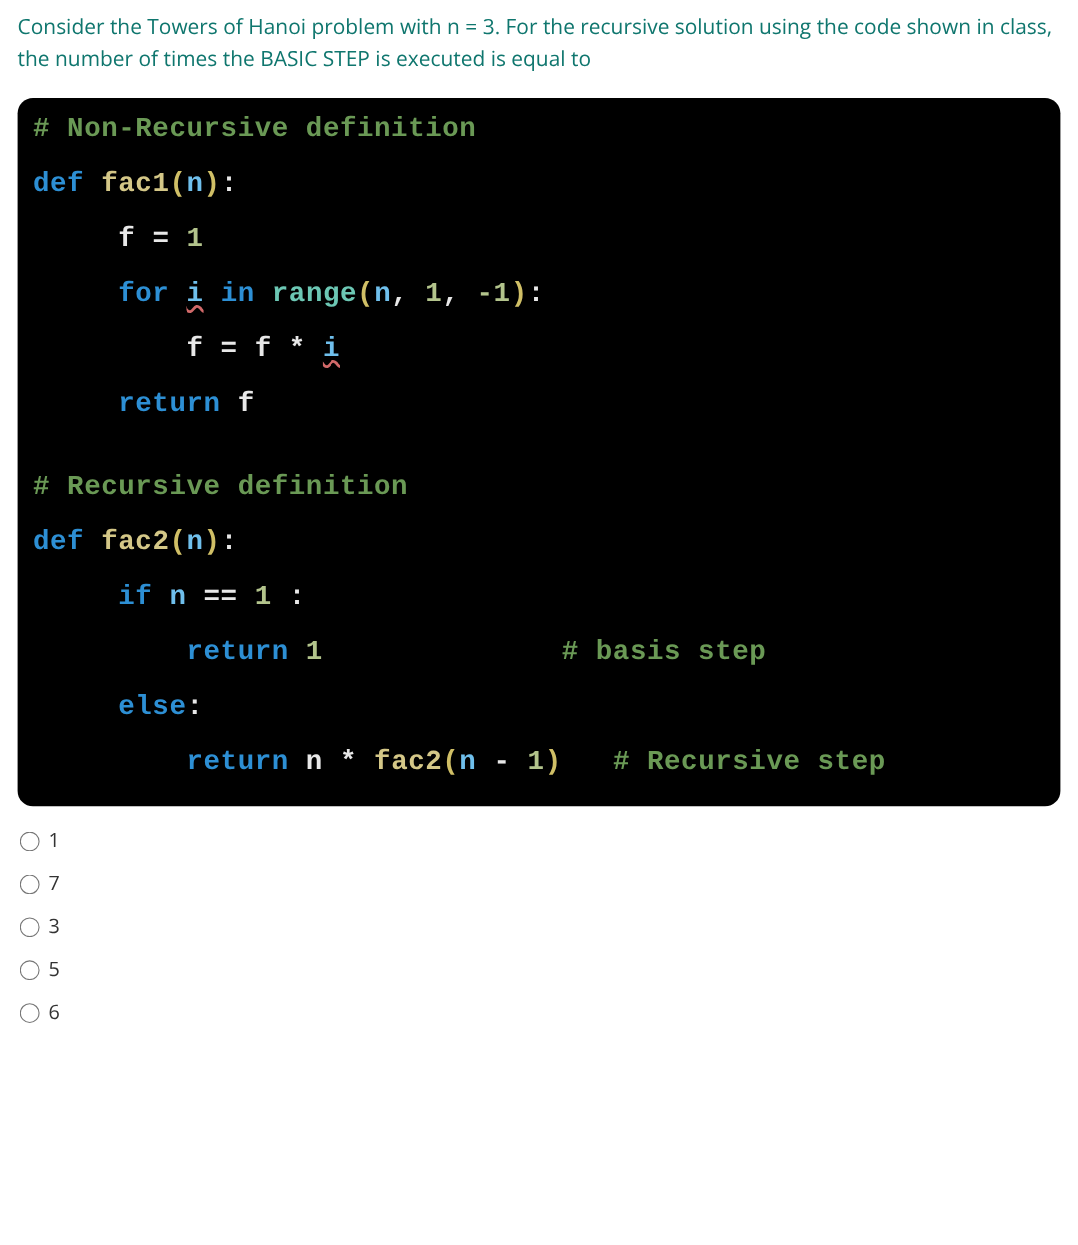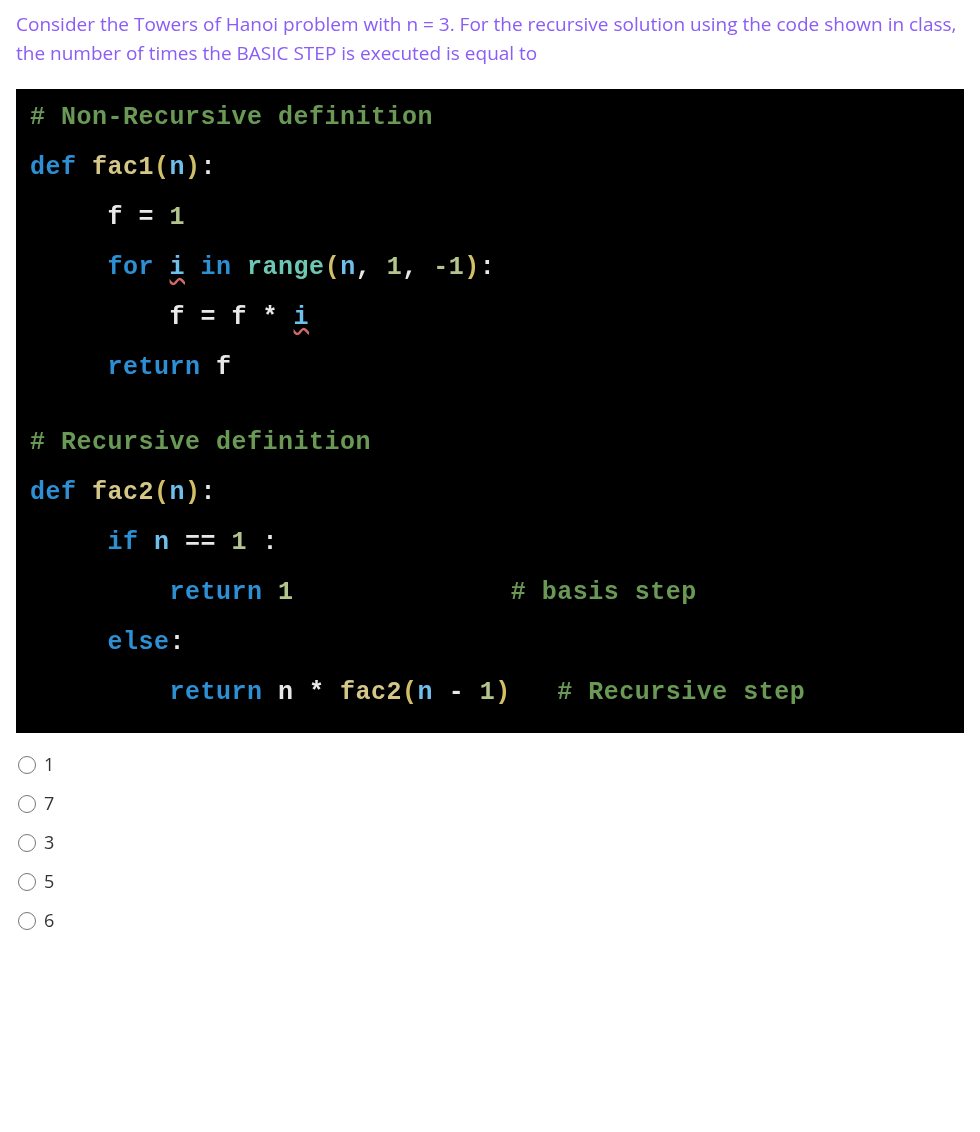--- a/index.html
+++ b/index.html
@@ -6,36 +6,37 @@
     body {
       font-family: 'Open Sans', 'Segoe UI', -apple-system, sans-serif;
       font-size: 19px;
       color: #333;
       background: #fff;
       width: 980px;
       padding: 10px 16px 20px 16px;
       line-height: 1.5;
     }
     .question-text {
-      color: #8b5cf6;
+      color: #0f766e;
       margin-bottom: 22px;
       font-weight: 400;
       font-size: 19px;
     }
     .code-block {
       background: #000;
       padding: 16px 16px 28px 14px;
       font-family: 'Consolas', 'Menlo', 'Courier New', monospace;
       font-size: 25px;
       line-height: 1.0;
       white-space: pre;
       margin-bottom: 18px;
       color: #e8e8e8;
       letter-spacing: 0.5px;
       font-weight: 600;
+      border-radius: 14px;
     }
     .code-block .comment { color: #6a9955; }
     .code-block .keyword { color: #2d8fd4; }
     .code-block .funcname { color: #d4c787; }
     .code-block .paren { color: #d0bf66; }
     .code-block .param { color: #6fbfec; }
     .code-block .number { color: #b3c48c; }
     .code-block .builtin { color: #6cc7b4; }
     .code-block .op { color: #e8e8e8; }
     .code-block .plain { color: #e8e8e8; }

